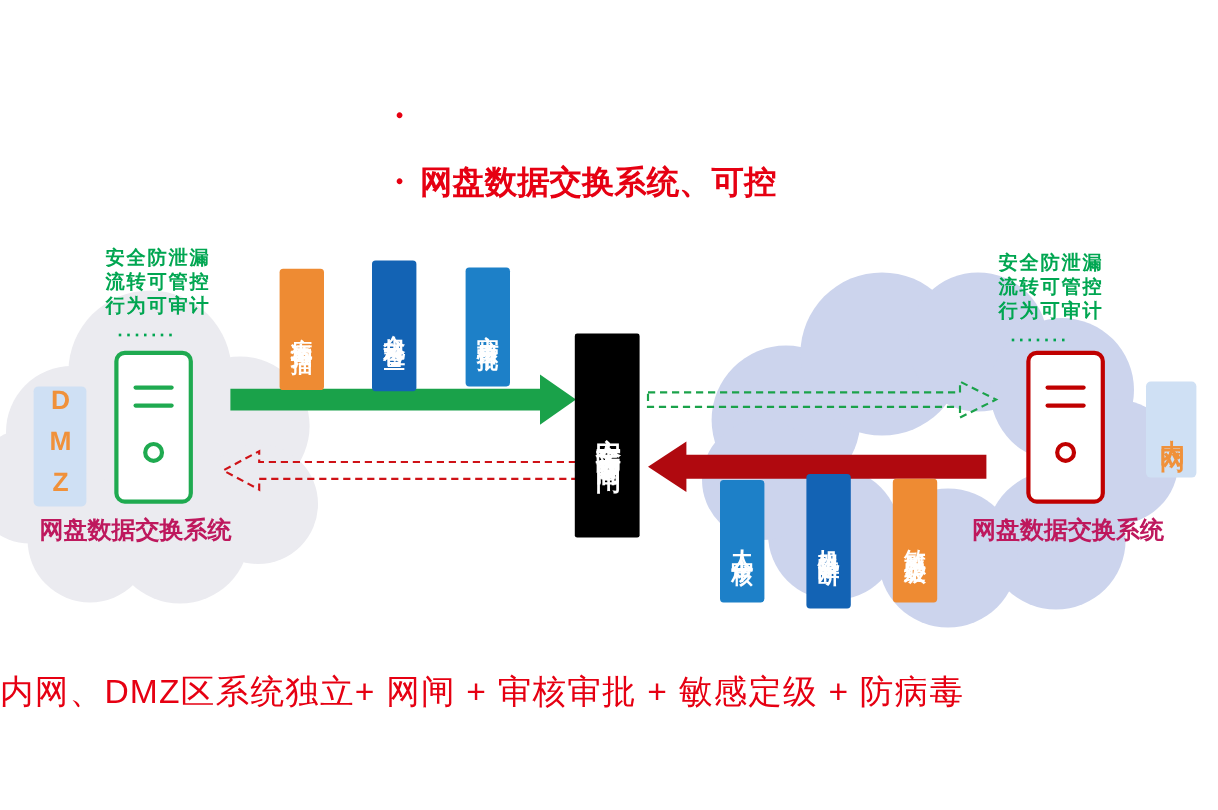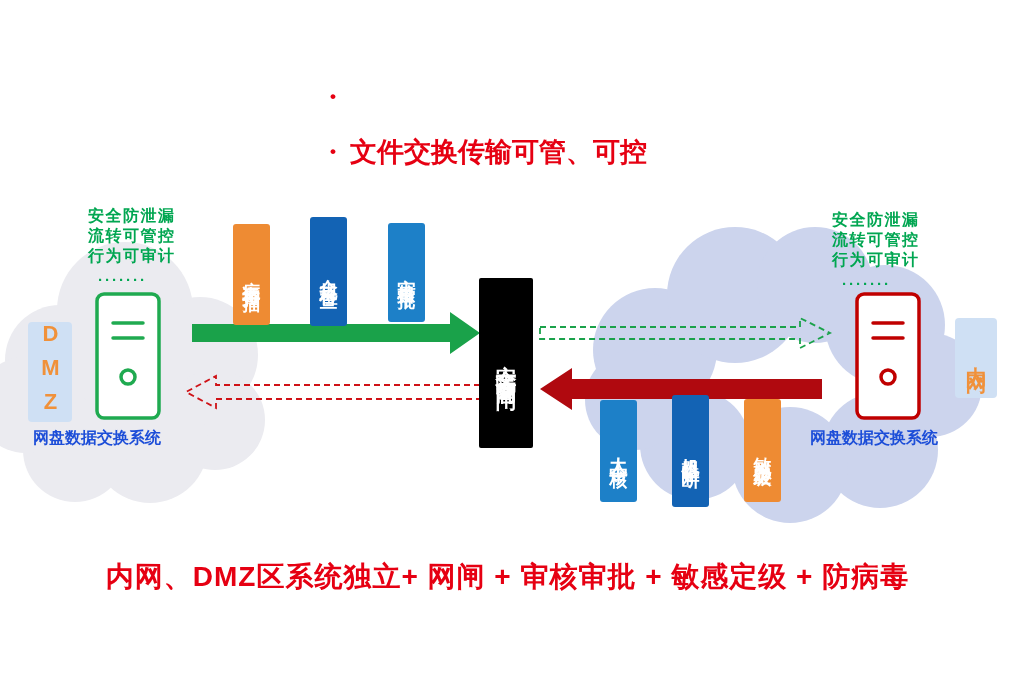--- a/index.html
+++ b/index.html
@@ -17,37 +17,37 @@
   .features.right { left:832px; top:210px; }
   .dots { margin-top:4px; padding-left:10px; font-size:15px; font-weight:700; letter-spacing:2px; }
 
   .zone-label { position:absolute; display:flex; align-items:center; justify-content:center; border-radius:4px; font-weight:700; background:#cfe0f4; color:#f0913a; }
   .zone-label .vtext { writing-mode:vertical-rl; text-orientation:upright; }
   .zone-label.dmz { left:28px; top:322px; width:44px; height:100px; font-size:22px; }
   .zone-label.dmz .vtext { letter-spacing:9px; }
   .zone-label.intranet { left:955px; top:318px; width:42px; height:80px; font-size:21px; }
   .zone-label.intranet .vtext { letter-spacing:8px; }
 
-  .sys-label { position:absolute; font-weight:700; font-size:16px; color:#1d4ed8; white-space:nowrap; }
+  .sys-label { position:absolute; font-weight:700; font-size:20px; color:#be185d; white-space:nowrap; }
   .sys-label.left { left:33px; top:428px; width:150px; }
   .sys-label.right { left:810px; top:428px; width:160px; }
 
   .vbadge { position:absolute; width:37px; display:flex; align-items:center; justify-content:center; color:#ffffff; font-weight:700; font-size:18px; border-radius:3px; }
   .vbadge .vtext { writing-mode:vertical-rl; text-orientation:upright; letter-spacing:4px; }
   #badge-virus      { left:233px; top:224px; height:101px; }
   #badge-compliance { left:310px; top:217px; height:109px; }
   #badge-approve    { left:388px; top:223px; height:99px;  }
   #badge-manual     { left:600px; top:400px; height:102px; }
   #badge-machine    { left:672px; top:395px; height:112px; }
   #badge-sensitive  { left:744px; top:399px; height:103px; }
 
   .gateway { position:absolute; left:479px; top:278px; width:54px; height:170px; display:flex; align-items:center; justify-content:center; background:#000000; color:#ffffff; font-size:21px; font-weight:700; border-radius:2px; }
   .gateway .vtext { writing-mode:vertical-rl; text-orientation:upright; letter-spacing:5px; }
 
-  .bottom-summary { position:absolute; left:0; top:558px; width:100%; text-align:center; font-size:28px; font-weight:700; letter-spacing:1px; color:#e60012; white-space:nowrap; }
+  .bottom-summary { position:absolute; left:0; top:558px; width:100%; text-align:left; font-size:28px; font-weight:400; letter-spacing:1px; color:#e60012; white-space:nowrap; }
 </style>
 </head>
 <body>
 
 <div class="canvas">
 
   <svg class="shape-layer" width="1015" height="675" viewBox="0 0 1015 675">
 
     <g fill="#ebebf0">
       <circle cx="60" cy="360" r="55"></circle>
@@ -89,21 +89,21 @@
       <circle cx="888" cy="377" r="7"></circle>
     </g>
   </svg>
 
   <div class="bullets" style="color: rgb(230, 0, 18);">
     <div class="bullet-line">
       <span class="bullet-dot">•</span>
     </div>
     <div class="bullet-line">
       <span class="bullet-dot">•</span>
-      <span>文件交换传输可管、可控</span>
+      <span>网盘数据交换系统、可控</span>
     </div>
   </div>
 
   <div class="features left" style="color: rgb(0, 166, 81);">
     <div>安全防泄漏</div>
     <div>流转可管控</div>
     <div>行为可审计</div>
     <div class="dots">·······</div>
   </div>
   <div class="zone-label dmz" style="background: rgb(207, 224, 244); color: rgb(240, 145, 58);">

